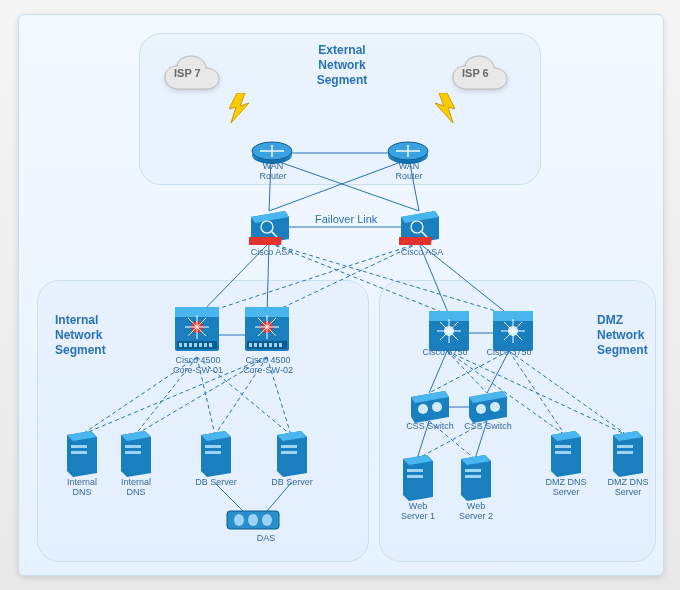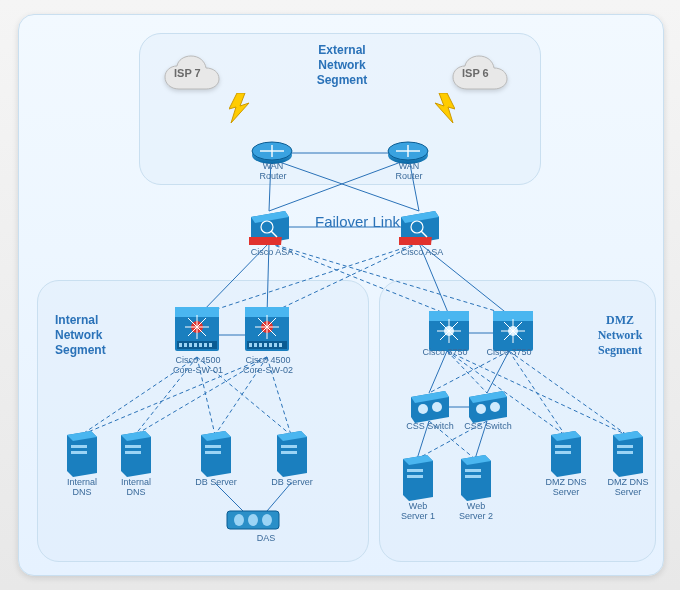--- a/index.html
+++ b/index.html
@@ -11,35 +11,35 @@
     color:#1a5a9e;
     position:relative;
     overflow:hidden;
   }
   .canvas{
     position:absolute;
     left:18px;top:14px;
     width:644px;height:560px;
     background:linear-gradient(#f2f9ff,#e6f2ff);
     border:1px solid #c9dff0;
-    border-radius:16px;
+    border-radius:6px;
     box-shadow:0 2px 6px rgba(0,0,0,.12);
   }
   .seg{
     position:absolute;
     background:rgba(220,235,248,.35);
     border:1px solid #c9dff0;
     border-radius:22px;
   }
   .seg-ext{left:120px;top:18px;width:400px;height:150px;}
   .seg-int{left:18px;top:265px;width:330px;height:280px;}
   .seg-dmz{left:360px;top:265px;width:275px;height:280px;}
   .title{position:absolute;font-weight:bold;font-size:12px;color:#2a72b8;line-height:1.25;}
   .label{position:absolute;font-size:9px;color:#3a6a9a;text-align:center;}
-  .link-label{position:absolute;font-size:15px;color:#2a72b8;}
+  .link-label{position:absolute;font-size:11px;color:#2a72b8;}
 
   .node{position:absolute;}
   
   .cloud{width:70px;height:44px;}
   .cloud svg{width:70px;height:44px;filter:drop-shadow(0 2px 2px rgba(0,0,0,.15));}
   
   .router{width:42px;height:22px;}
   .router svg{width:42px;height:30px;}
   
   .dev{width:42px;}
@@ -60,21 +60,21 @@
 
   <div class="seg seg-ext"></div>
   <div class="seg seg-int"></div>
   <div class="seg seg-dmz"></div>
 
   <div class="title" style="left: 278px; top: 28px; text-align: center; width: 90px; white-space: pre-line;">External
 Network Segment</div>
   <div class="title" style="left: 36px; top: 298px; width: 70px; white-space: pre-line;">Internal
 Network
 Segment</div>
-  <div class="title" style="left: 566px; top: 298px; width: 70px; text-align: center; white-space: pre-line; font-family: Liberation Serif, serif;">DMZ
+  <div class="title" style="left: 578px; top: 298px; width: 70px; text-align: left; white-space: pre-line;">DMZ
 Network
 Segment</div>
 
   <svg width="644" height="560" style="position:absolute;left:0;top:0;">
     <defs>
       <linearGradient id="bluebox" x1="0" y1="0" x2="0" y2="1">
         <stop offset="0" stop-color="#49b4ef"></stop>
           <stop offset="1" stop-color="#0866a3"></stop>
       </linearGradient>
     </defs>

